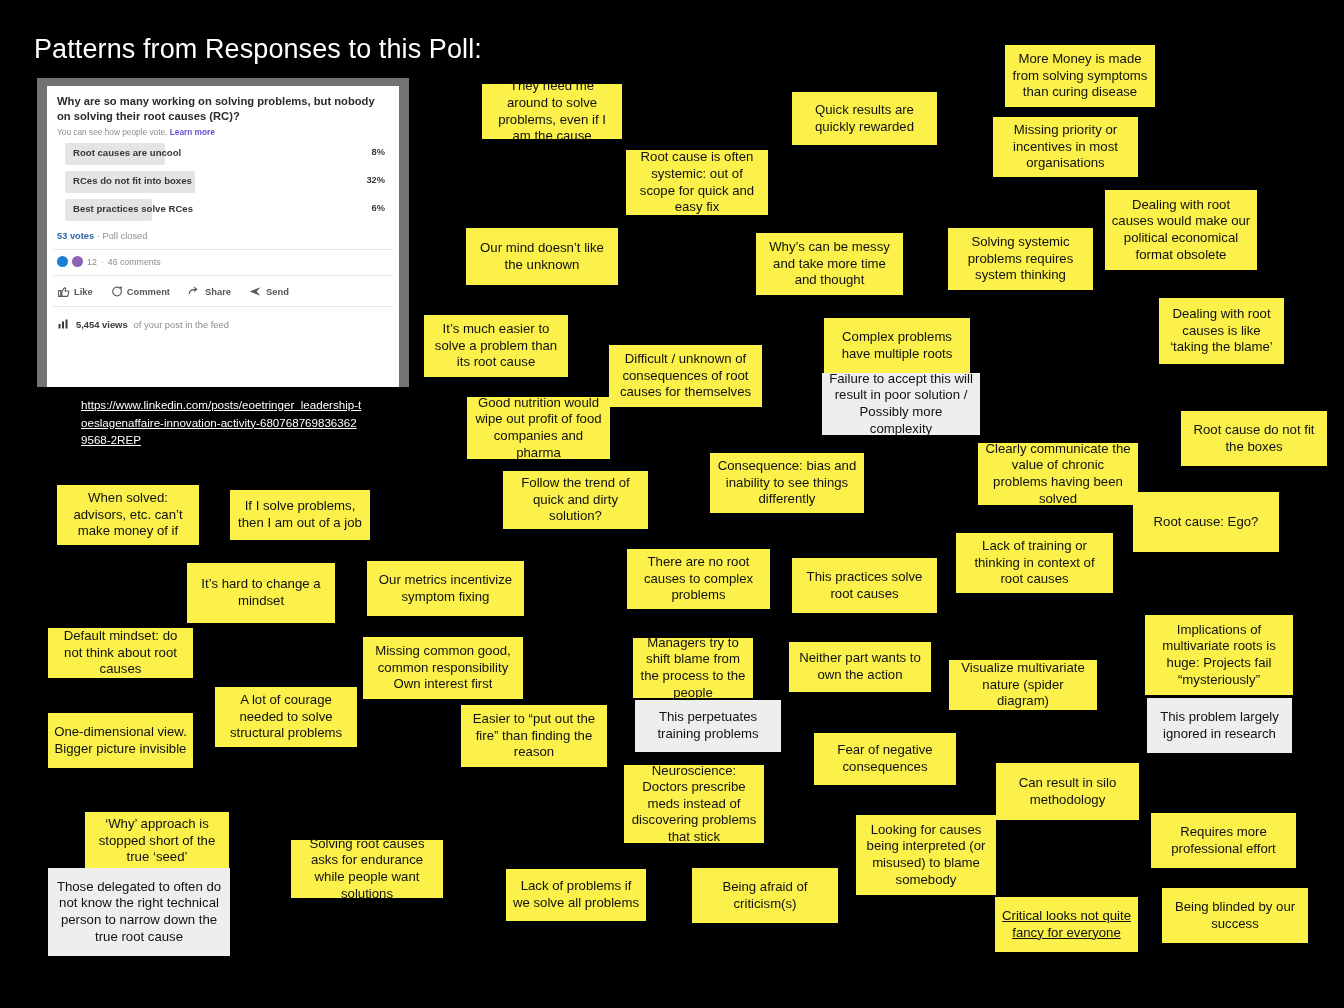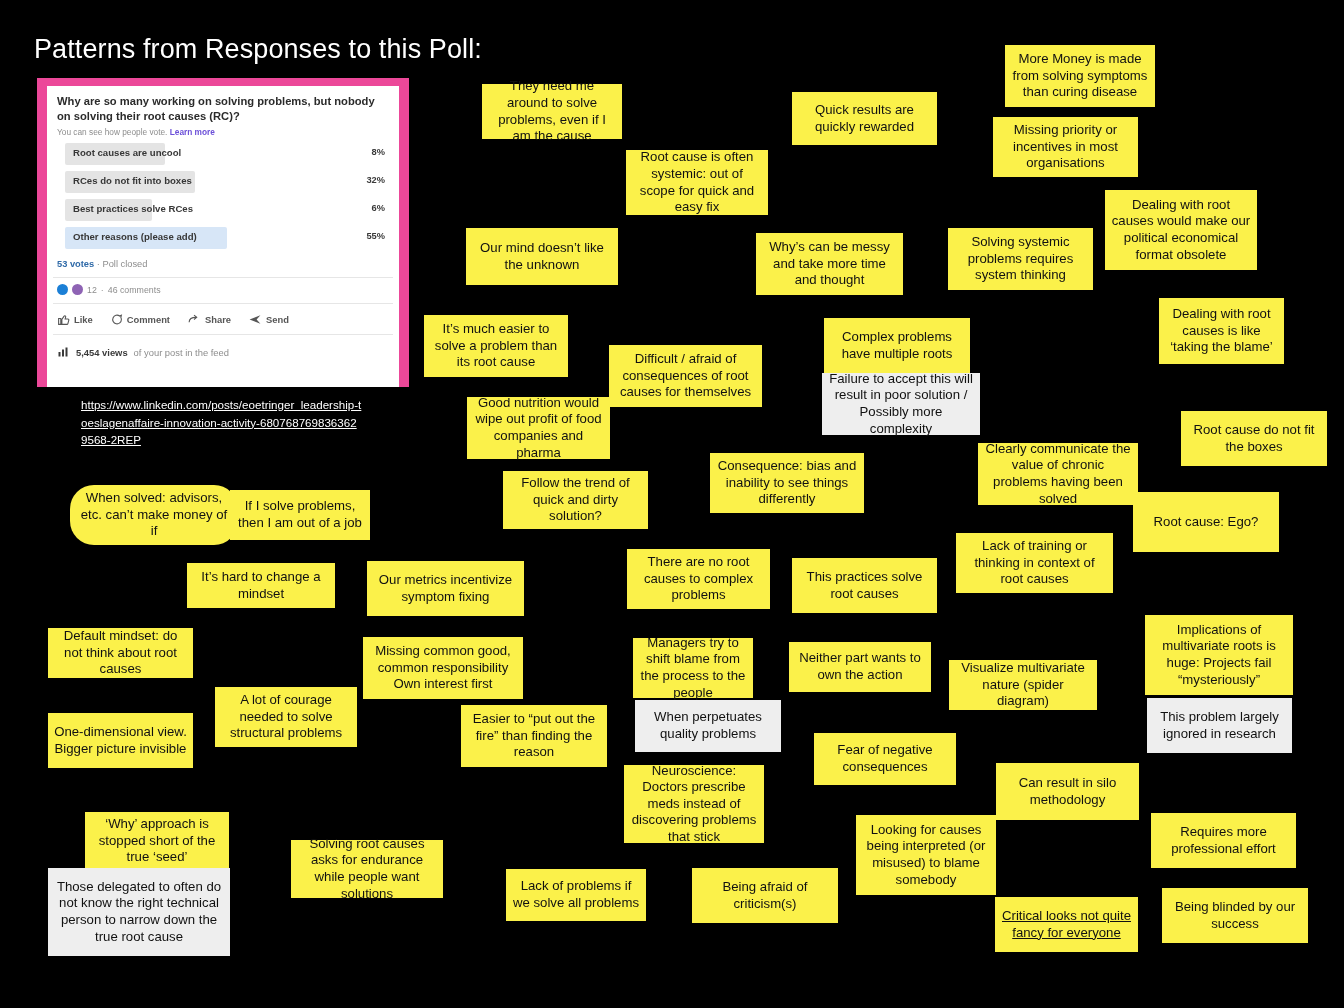--- a/index.html
+++ b/index.html
@@ -33,21 +33,21 @@
     white-space: nowrap;
   }
 
   
   #poll-card {
     position: absolute;
     left: 37px;
     top: 78px;
     width: 372px;
     height: 309px;
-    background: #ec4899;
+    background: #737373;
     box-sizing: border-box;
     padding: 7px;
     overflow: hidden;
   }
   .poll-inner {
     position: absolute;
     left: 10px;
     right: 10px;
     top: 8px;
     bottom: 0;
@@ -201,25 +201,20 @@
         </div>
         <div class="poll-row">
           <div class="poll-fill" style="width:40%"></div>
           <div class="poll-label">RCes do not fit into boxes</div>
           <div class="poll-pct">32%</div>
         </div>
         <div class="poll-row">
           <div class="poll-fill" style="width:27%"></div>
           <div class="poll-label">Best practices solve RCes</div>
           <div class="poll-pct">6%</div>
-        </div>
-        <div class="poll-row">
-          <div class="poll-fill selected" style="width:50%"></div>
-          <div class="poll-label">Other reasons (please add)</div>
-          <div class="poll-pct">55%</div>
         </div>
       </div>
 
       <div class="poll-votes">
         <b>53 votes</b>
         <span> · </span>
         <span>Poll closed</span>
       </div>
 
       <div class="poll-divider"></div>
@@ -284,44 +279,44 @@
       <div class="note" style="left: 1005px; top: 45px; width: 150px; height: 62px;">More Money is made from solving symptoms than curing disease</div>
       <div class="note" style="left: 626px; top: 150px; width: 142px; height: 65px;">Root cause is often systemic: out of scope for quick and easy fix</div>
       <div class="note" style="left: 993px; top: 117px; width: 145px; height: 60px;">Missing priority or incentives in most organisations</div>
       <div class="note" style="left: 1105px; top: 190px; width: 152px; height: 80px;">Dealing with root causes would make our political economical format obsolete</div>
       <div class="note" style="left: 466px; top: 228px; width: 152px; height: 57px;">Our mind doesn’t like the unknown</div>
       <div class="note" style="left: 756px; top: 233px; width: 147px; height: 62px;">Why’s can be messy and take more time and thought</div>
       <div class="note" style="left: 948px; top: 228px; width: 145px; height: 62px;">Solving systemic problems requires system thinking</div>
       <div class="note" style="left: 1159px; top: 298px; width: 125px; height: 66px;">Dealing with root causes is like ‘taking the blame’</div>
       <div class="note" style="left: 424px; top: 315px; width: 144px; height: 62px;">It’s much easier to solve a problem than its root cause</div>
       <div class="note" style="left: 824px; top: 318px; width: 146px; height: 55px;">Complex problems have multiple roots</div>
-      <div class="note" style="left: 609px; top: 345px; width: 153px; height: 62px;">Difficult / afraid of consequences of root causes for themselves</div>
+      <div class="note" style="left: 609px; top: 345px; width: 153px; height: 62px;">Difficult / unknown of consequences of root causes for themselves</div>
       <div class="note grey" style="left: 822px; top: 373px; width: 158px; height: 62px;">Failure to accept this will result in poor solution / Possibly more complexity</div>
       <div class="note" style="left: 443px; top: 397px; width: 143px; height: 62px; margin-left: 24px;">Good nutrition would wipe out profit of food companies and pharma</div>
       <div class="note" style="left: 1181px; top: 411px; width: 146px; height: 55px;">Root cause do not fit the boxes</div>
       <div class="note" style="left: 710px; top: 453px; width: 154px; height: 60px;">Consequence: bias and inability to see things differently</div>
       <div class="note" style="left: 978px; top: 443px; width: 160px; height: 62px;">Clearly communicate the value of chronic problems having been solved</div>
       <div class="note" style="left: 503px; top: 471px; width: 145px; height: 58px;">Follow the trend of quick and dirty solution?</div>
       <div class="note" style="left: 1133px; top: 492px; width: 146px; height: 60px;">Root cause: Ego?</div>
-      <div class="note" style="left: 70px; top: 485px; width: 168px; height: 60px; border-radius: 24px;">When solved: advisors, etc. can’t make money of if</div>
+      <div class="note" style="left: 57px; top: 485px; width: 142px; height: 60px;">When solved: advisors, etc. can’t make money of if</div>
       <div class="note" style="left: 230px; top: 490px; width: 140px; height: 50px;">If I solve problems, then I am out of a job</div>
       <div class="note" style="left: 956px; top: 533px; width: 157px; height: 60px;">Lack of training or thinking in context of root causes</div>
       <div class="note" style="left: 627px; top: 549px; width: 143px; height: 60px;">There are no root causes to complex problems</div>
       <div class="note" style="left: 792px; top: 558px; width: 145px; height: 55px;">This practices solve root causes</div>
-      <div class="note" style="left: 187px; top: 563px; width: 148px; height: 45px;">It’s hard to change a mindset</div>
+      <div class="note" style="left: 187px; top: 563px; width: 148px; height: 60px;">It’s hard to change a mindset</div>
       <div class="note" style="left: 367px; top: 561px; width: 157px; height: 55px;">Our metrics incentivize symptom fixing</div>
       <div class="note" style="left: 1145px; top: 615px; width: 148px; height: 80px;">Implications of multivariate roots is huge: Projects fail “mysteriously”</div>
       <div class="note" style="left: 48px; top: 628px; width: 145px; height: 50px;">Default mindset: do not think about root causes</div>
       <div class="note" style="left: 363px; top: 637px; width: 160px; height: 62px;">Missing common good, common responsibility Own interest first</div>
       <div class="note" style="left: 633px; top: 638px; width: 120px; height: 60px;">Managers try to shift blame from the process to the people</div>
       <div class="note" style="left: 789px; top: 642px; width: 142px; height: 50px;">Neither part wants to own the action</div>
       <div class="note" style="left: 949px; top: 660px; width: 148px; height: 50px;">Visualize multivariate nature (spider diagram)</div>
       <div class="note" style="left: 215px; top: 687px; width: 142px; height: 60px;">A lot of courage needed to solve structural problems</div>
       <div class="note grey" style="left: 1147px; top: 698px; width: 145px; height: 55px;">This problem largely ignored in research</div>
-      <div class="note grey" style="left: 635px; top: 700px; width: 146px; height: 52px;">When perpetuates quality problems</div>
+      <div class="note grey" style="left: 635px; top: 700px; width: 146px; height: 52px;">This perpetuates training problems</div>
       <div class="note" style="left: 461px; top: 705px; width: 146px; height: 62px;">Easier to “put out the fire” than finding the reason</div>
       <div class="note" style="left: 48px; top: 713px; width: 145px; height: 55px;">One-dimensional view. Bigger picture invisible</div>
       <div class="note" style="left: 814px; top: 733px; width: 142px; height: 52px;">Fear of negative consequences</div>
       <div class="note" style="left: 624px; top: 765px; width: 140px; height: 78px;">Neuroscience: Doctors prescribe meds instead of discovering problems that stick</div>
       <div class="note" style="left: 996px; top: 763px; width: 143px; height: 57px;">Can result in silo methodology</div>
       <div class="note" style="left: 1151px; top: 813px; width: 145px; height: 55px;">Requires more professional effort</div>
       <div class="note" style="left: 85px; top: 812px; width: 144px; height: 58px;">‘Why’ approach is stopped short of the true ‘seed’</div>
       <div class="note" style="left: 856px; top: 815px; width: 140px; height: 80px;">Looking for causes being interpreted (or misused) to blame somebody</div>
       <div class="note" style="left: 291px; top: 840px; width: 152px; height: 58px;">Solving root causes asks for endurance while people want solutions</div>
       <div class="note grey" style="left: 48px; top: 868px; width: 182px; height: 88px;">Those delegated to often do not know the right technical person to narrow down the true root cause</div>

